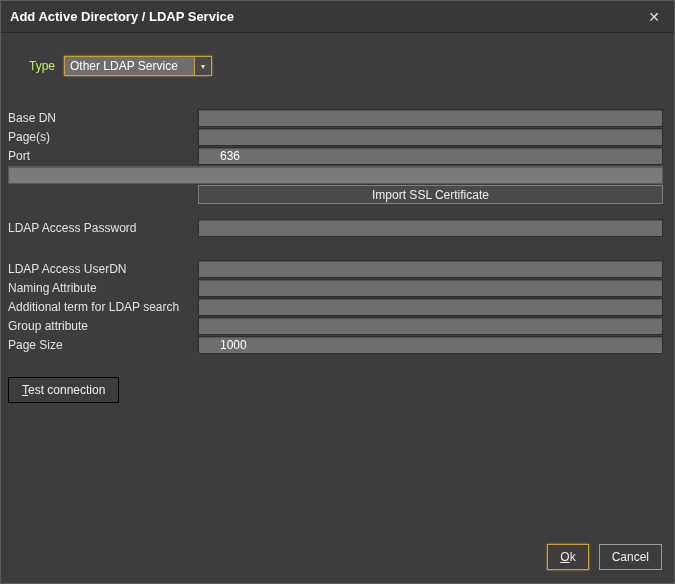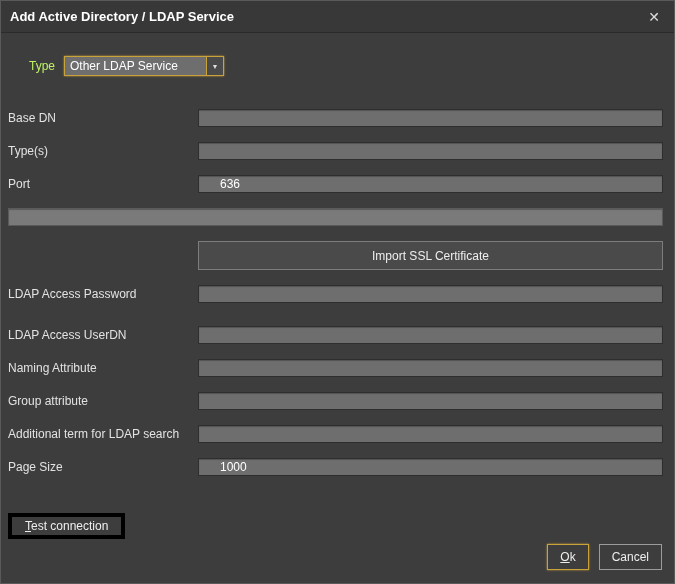--- a/index.html
+++ b/index.html
@@ -51,21 +51,21 @@
     padding: 0 11px 0 7px;
   }
   .type-row {
     margin: 23px 0 0 21px;
     display: flex;
     align-items: center;
   }
   .type-label { margin-right: 9px; color: #bef264; }
   .combo {
     display: flex;
-    width: 160px;
+    width: 148px;
     height: 20px;
     background: #6e6e6e;
     border: 1px solid #caa23c;
     box-shadow: 0 0 2px rgba(220,170,60,0.8);
     align-items: stretch;
     cursor: pointer;
   }
   .combo-value {
     flex: 1;
     padding: 2px 5px 0 5px;
@@ -80,21 +80,21 @@
     display: flex;
     align-items: center;
     justify-content: center;
     font-size: 7px;
     color: #dddddd;
   }
   .form { margin-top: 33px; }
   .row {
     display: flex;
     align-items: center;
-    margin-bottom: 15px;
+    margin-bottom: 1px;
   }
   .row label {
     width: 190px;
     flex: 0 0 190px;
     color: #e2e2e2;
   }
   .row input {
     flex: 1;
     height: 18px;
     background: #6e6e6e;
@@ -108,35 +108,35 @@
   }
   .row input.light {
     background: #7a7a7a;
     border-color: #5a5a5a;
   }
   .row.gap-top { margin-top: 23px; }
   .btn-row { display: flex; margin-bottom: 15px; }
   .btn-row .spacer { width: 190px; flex: 0 0 190px; }
   .import-btn {
     flex: 1;
-    height: 29px;
+    height: 19px;
     background: #4a4a4a;
     border: 1px solid #7d7d7d;
     color: #eeeeee;
     font-family: inherit;
     font-size: 12px;
     cursor: pointer;
   }
   .test-btn {
     margin-top: 22px;
     align-self: flex-start;
     height: 26px;
     padding: 0 13px;
     background: #3d3d3d;
-    border: 4px solid #000000;
+    border: 1px solid #000000;
     color: #eeeeee;
     font-family: inherit;
     font-size: 12px;
     cursor: pointer;
   }
   .footer {
     margin-top: auto;
     display: flex;
     justify-content: flex-end;
     gap: 10px;
@@ -180,21 +180,21 @@
     </div>
 
     <div class="form">
 
       <div class="row">
         <label>Base DN</label>
         <input type="text" value="" style="">
       </div>
 
       <div class="row">
-        <label>Type(s)</label>
+        <label>Page(s)</label>
         <input type="text" value="" style="">
       </div>
 
       <div class="row">
         <label>Port</label>
         <input type="text" value="636" style="">
       </div>
 
       <div class="row">
         <input type="text" class="light" value="" style="">
@@ -214,26 +214,26 @@
         <label>LDAP Access UserDN</label>
         <input type="text" value="" style="">
       </div>
 
       <div class="row">
         <label>Naming Attribute</label>
         <input type="text" value="" style="">
       </div>
 
       <div class="row">
+        <label>Additional term for LDAP search</label>
+        <input type="text" value="" style="">
+      </div>
+
+      <div class="row">
         <label>Group attribute</label>
-        <input type="text" value="" style="">
-      </div>
-
-      <div class="row">
-        <label>Additional term for LDAP search</label>
         <input type="text" value="" style="">
       </div>
 
       <div class="row">
         <label>Page Size</label>
         <input type="text" value="1000" style="">
       </div>
 
     </div>
 

